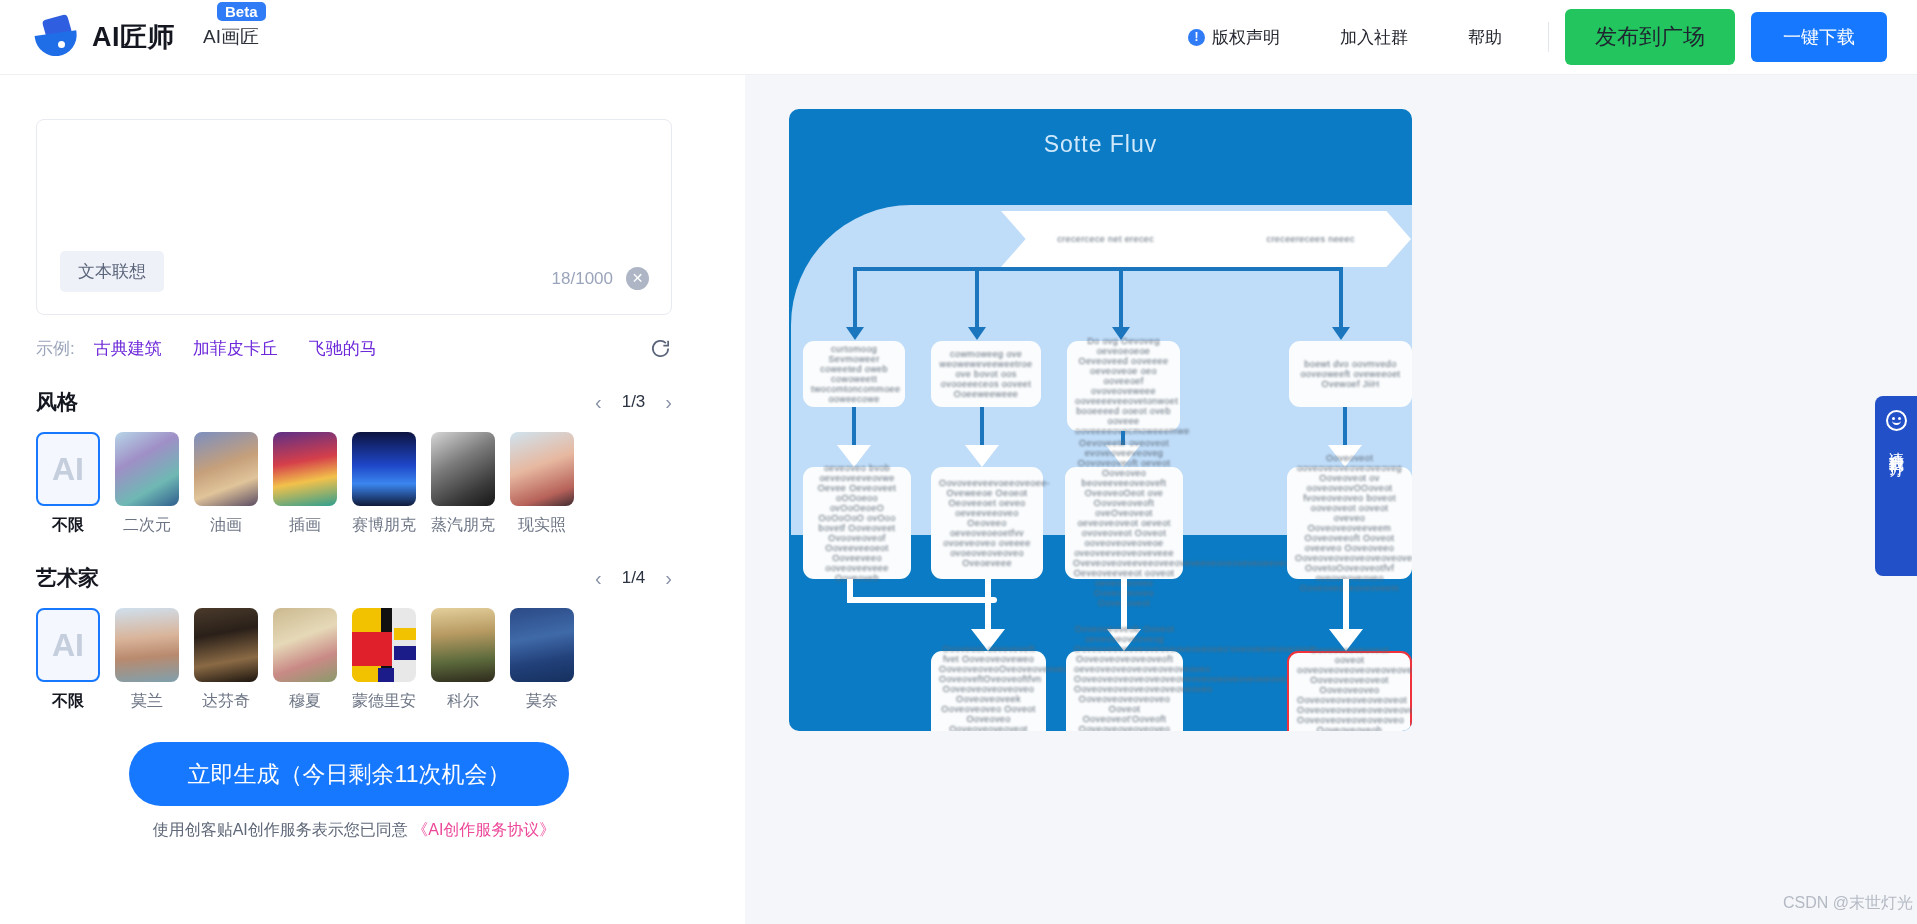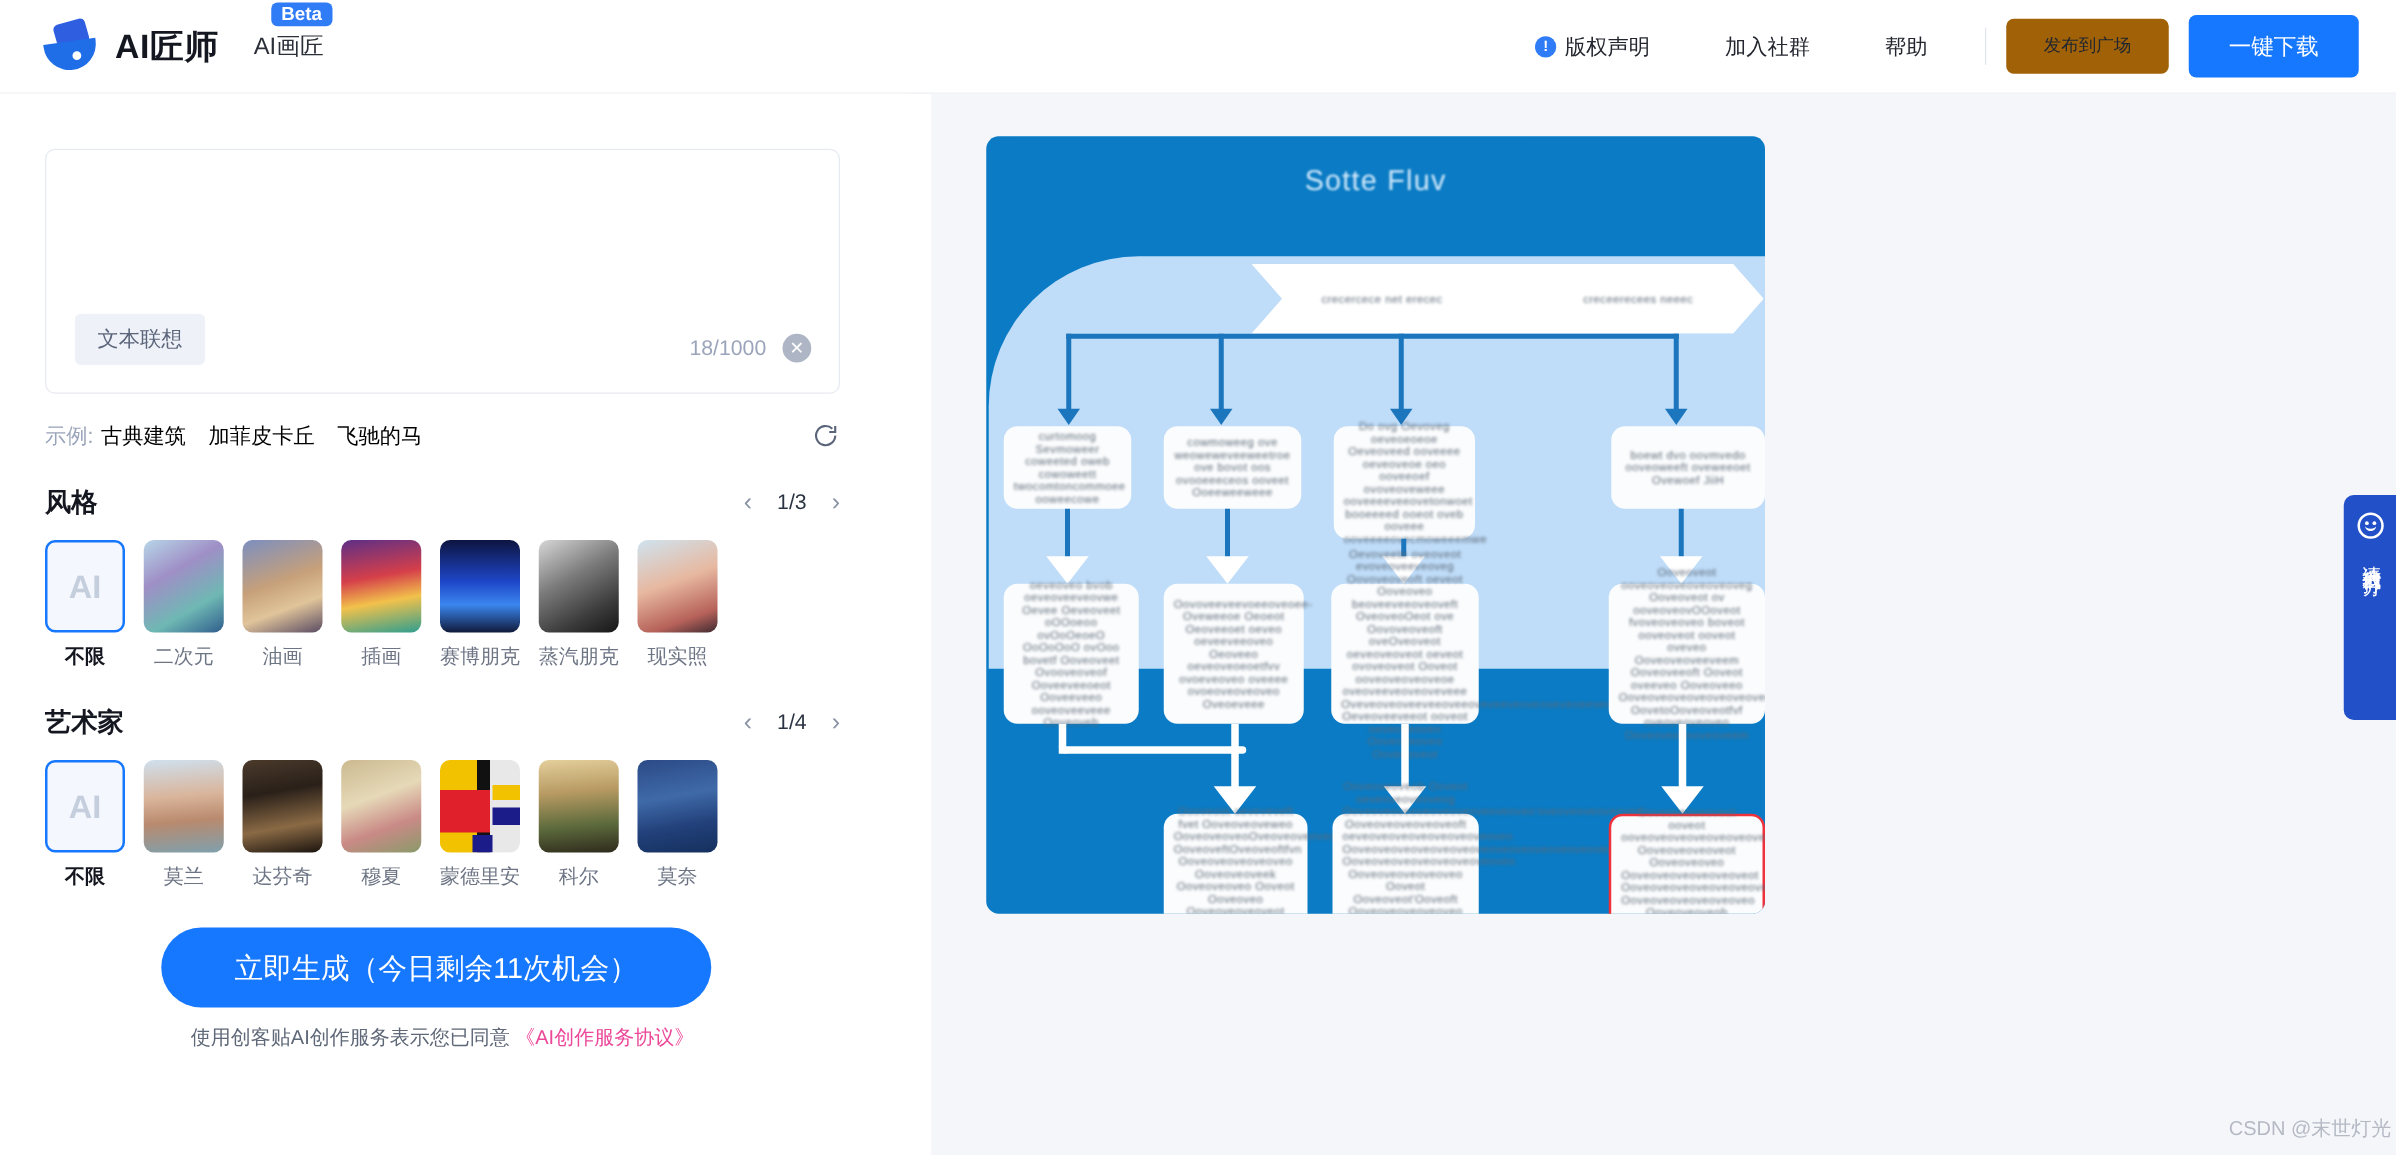--- a/index.html
+++ b/index.html
@@ -47,21 +47,21 @@
     display: flex; align-items: center; gap: 7px; white-space: nowrap;
   }
   .warn-icon {
     width: 17px; height: 17px; border-radius: 50%; background: #2f7cf6;
     color: #fff; font-size: 12px; font-weight: bold;
     display: flex; align-items: center; justify-content: center;
     line-height: 1;
   }
   .nav-sep { width: 1px; height: 30px; background: #e3e6ec; margin: 0 16px; }
   .btn-outline {
-    background: #a16207; color: #1f2530; font-size: 14px;
+    background: #22c55e; color: #1f2530; font-size: 22px;
     padding: 13px 30px; border-radius: 6px; cursor: pointer; white-space: nowrap;
   }
   .btn-primary {
     background: #1677ff; color: #ffffff; font-size: 18px;
     padding: 13px 32px; border-radius: 6px; cursor: pointer;
     margin-left: 16px; margin-right: 30px; white-space: nowrap;
   }
 
   
   .left-panel {
@@ -93,21 +93,21 @@
     width: 23px; height: 23px; border-radius: 50%; background: #aeb6c6;
     color: #fff; font-size: 14px; line-height: 23px; text-align: center;
     cursor: pointer;
   }
 
   .examples-row {
     margin-top: 22px; width: 636px; display: flex; align-items: center;
     font-size: 17px; color: #9aa4ba;
   }
   .examples-label { margin-right: 6px; }
-  .example-chip { color: #000000; margin-right: 18px; cursor: pointer; }
+  .example-chip { color: #6d28d9; margin-right: 18px; cursor: pointer; margin-left: 13px; }
   .refresh-icon {
     margin-left: auto; width: 23px; height: 23px; cursor: pointer;
     color: #5b657a;
   }
 
   .carousel-head {
     margin-top: 28px; width: 636px; display: flex; align-items: center;
   }
   .carousel-nav {
     margin-left: auto; display: flex; align-items: center;
@@ -119,21 +119,21 @@
   .thumb-row { margin-top: 16px; display: flex; gap: 15px; width: 700px; }
   .thumb-cell { width: 64px; flex: 0 0 64px; }
   .thumb {
     width: 64px; height: 74px; border-radius: 8px; overflow: hidden;
     position: relative; background: #e9edf5;
   }
   .thumb.selected {
     border: 2px solid #1677ff; background: #f4f7fd;
     display: flex; align-items: center; justify-content: center;
   }
-  .thumb.selected span { font-size: 26px; color: #c5cedd; font-weight: bold; }
+  .thumb.selected span { font-size: 32px; color: #c5cedd; font-weight: bold; }
   .thumb-label {
     margin-top: 9px; text-align: center; font-size: 16px; color: #6d7585;
     white-space: nowrap;
   }
   .thumb-label.active { color: #14171f; font-weight: bold; }
 
   .generate-btn {
     margin: 30px 0 0 93px; width: 440px; height: 64px;
     background: #1677ff; color: #ffffff; border-radius: 32px;
     font-size: 23px; display: flex; align-items: center; justify-content: center;

